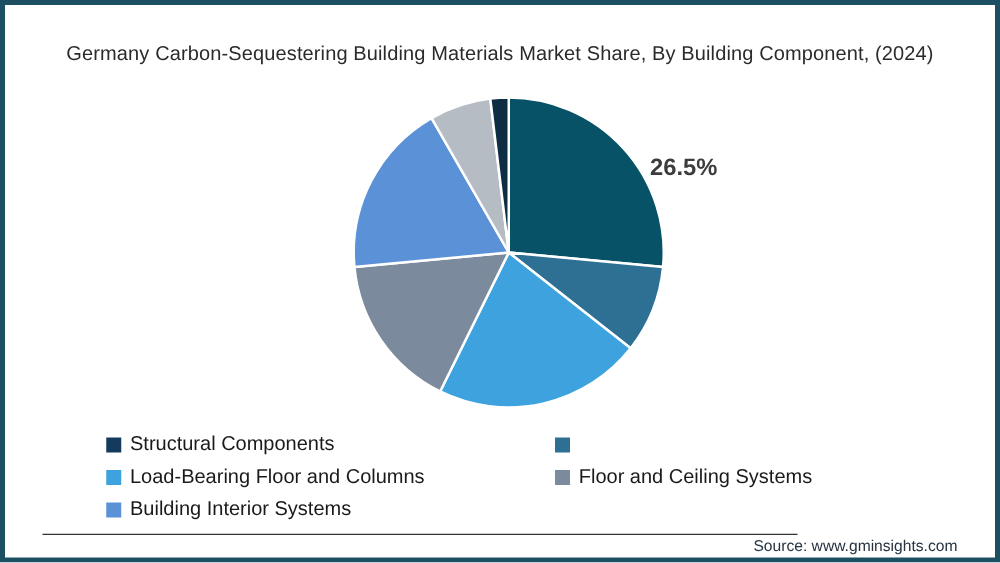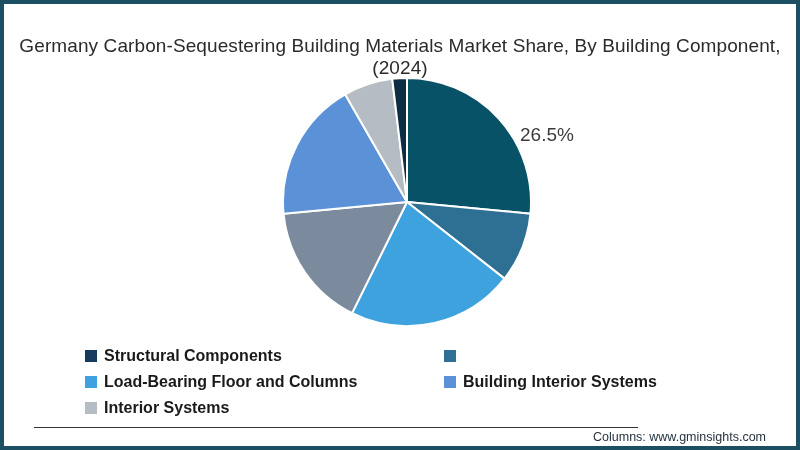--- a/index.html
+++ b/index.html
@@ -12,49 +12,49 @@
     background: #ffffff;
     font-family: "Liberation Sans", sans-serif;
     overflow: hidden;
   }
   .chart-title {
     position: absolute;
     top: 31px;
     left: 0;
     right: 0;
     text-align: center;
-    font-size: 19px;
+    font-size: 16px;
     color: #2b2b2b;
     letter-spacing: 0.1px;
   }
   .pie-wrap {
     position: absolute;
     left: 277px;
     top: 72px;
     width: 252px;
     height: 252px;
   }
   .slice-label {
     position: absolute;
     left: 516px;
     top: 120px;
     font-size: 19px;
     color: #3c3c3c;
+    font-weight: bold;
   }
   .legend {
     position: absolute;
     left: 81px;
     top: 342px;
     width: 660px;
     display: grid;
     grid-template-columns: 359px 1fr;
     grid-row-gap: 7px;
     font-size: 16px;
     color: #1a1a1a;
-    font-weight: bold;
   }
   .legend-item {
     display: flex;
     align-items: center;
     line-height: 19px;
     white-space: nowrap;
   }
   .swatch {
     display: inline-block;
     width: 12px;
@@ -103,25 +103,25 @@
       <span>Structural Components</span>
     </div>
     <div class="legend-item">
       <span class="swatch" style="background-color: rgb(46, 112, 147);"></span>
     </div>
     <div class="legend-item">
       <span class="swatch" style="background-color: rgb(62, 162, 222);"></span>
       <span>Load-Bearing Floor and Columns</span>
     </div>
     <div class="legend-item">
+      <span class="swatch" style="background-color: rgb(123, 139, 157);"></span>
+      <span>Floor and Ceiling Systems</span>
+    </div>
+    <div class="legend-item">
       <span class="swatch" style="background-color: rgb(91, 146, 215);"></span>
       <span>Building Interior Systems</span>
-    </div>
-    <div class="legend-item">
-      <span class="swatch" style="background-color: rgb(181, 188, 195);"></span>
-      <span>Interior Systems</span>
     </div>
   </div>
 
   <div class="source-divider"></div>
-  <div class="source-text">Columns: www.gminsights.com</div>
+  <div class="source-text">Source: www.gminsights.com</div>
 
 </div>
 
 </body></html>

